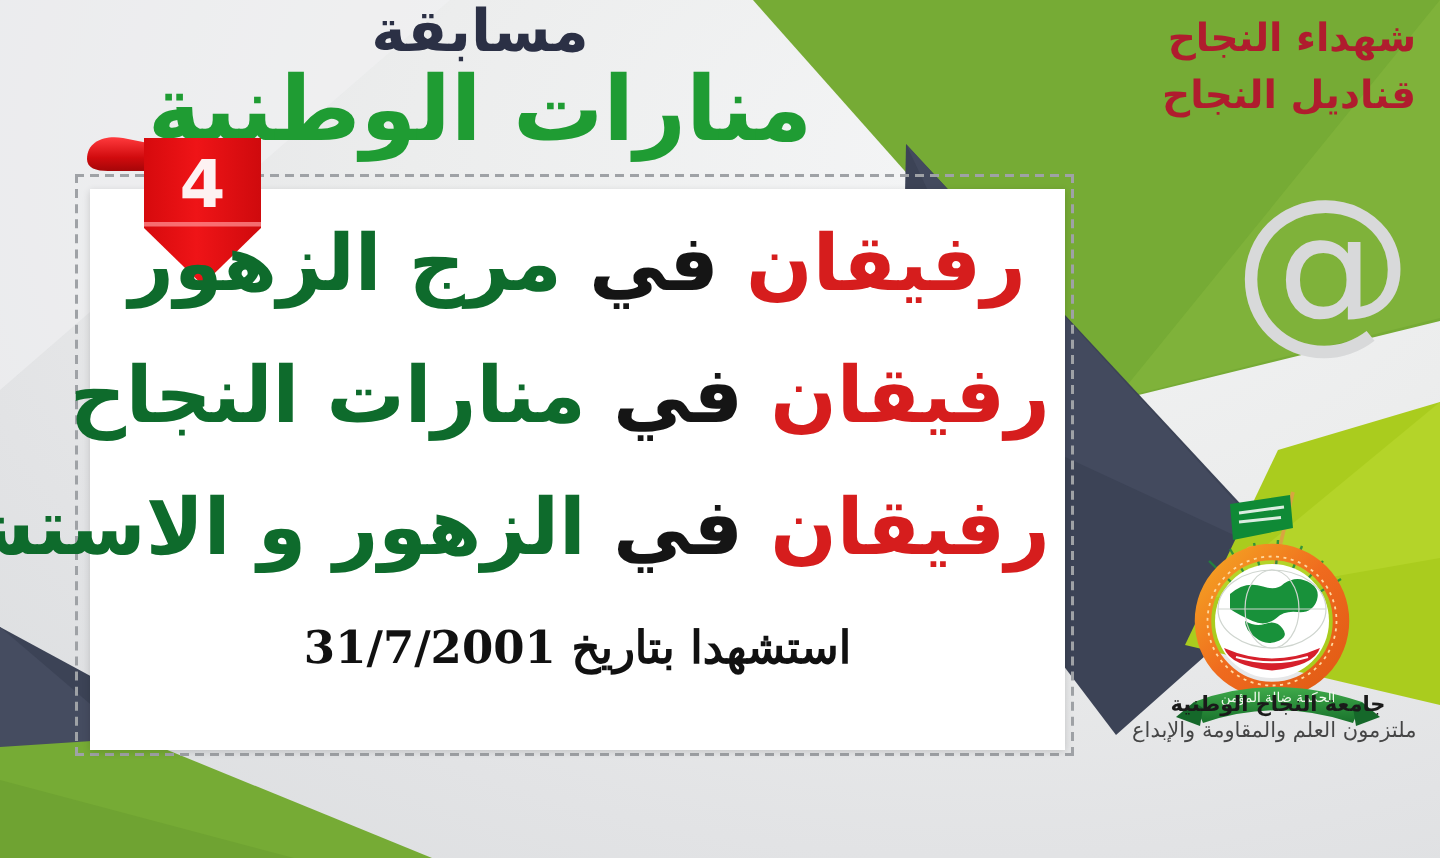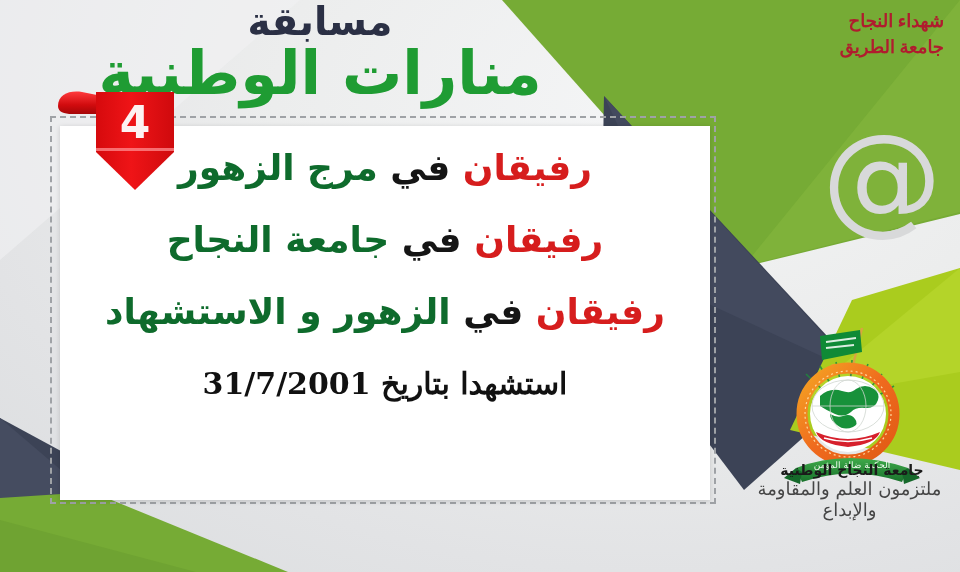--- a/index.html
+++ b/index.html
@@ -53,54 +53,54 @@
   .title-big{
     font-size:60px;line-height:1.08;font-weight:bold;color:#1f9c33;
     margin-top:-2px;
   }
 
   
   .brand{
     position:absolute;right:16px;top:8px;text-align:right;direction:rtl;
   }
   .brand div{
-    font-size:18px;line-height:1.45;font-weight:bold;color:#b01c2e;font-family:Liberation Serif, serif;
+    font-size:26px;line-height:1.45;font-weight:bold;color:#b01c2e;
   }
 
   
   .ribbon{position:absolute;left:56px;top:86px;width:124px;height:108px;}
 
   
   .lines{
     position:absolute;left:70px;top:150px;width:630px;
     direction:rtl;text-align:center;
   }
   .line{
-    font-size:36px;line-height:1.0;font-weight:bold;
+    font-size:52px;line-height:1.0;font-weight:bold;
     margin-bottom:36px;white-space:nowrap;
   }
   .line:last-child{margin-bottom:0;}
   .w-red{color:#d61d1d;}
   .w-black{color:#151515;}
   .w-green{color:#0e6b2c;}
   .line-date{
     font-size:30px;font-weight:bold;color:#111;
     font-family:"DejaVu Serif","Liberation Serif",serif;
     white-space:nowrap;
   }
 
   
   .logo{position:absolute;left:762px;top:318px;width:180px;height:200px;}
   .logo-name{
     position:absolute;left:762px;top:462px;width:180px;text-align:center;
     direction:rtl;font-size:14px;font-weight:bold;color:#1a1a1a;
   }
   .logo-motto{
     position:absolute;left:742px;top:478px;width:215px;text-align:center;
-    direction:rtl;font-size:18px;color:#2a2a2a;
+    direction:rtl;font-size:14px;color:#2a2a2a;
     font-family:"DejaVu Serif","Liberation Serif",serif;
     opacity:.85;
   }
 </style>
 </head>
 <body>
 
 <div id="poster">
 
   <svg class="shape" viewBox="0 0 960 572" xmlns="http://www.w3.org/2000/svg">
@@ -129,21 +129,21 @@
 
   <div class="card"></div>
 
   <div class="title-wrap">
     <div class="title-small">مسابقة</div>
     <div class="title-big">منارات الوطنية</div>
   </div>
 
   <div class="brand">
     <div>شهداء النجاح</div>
-    <div>جامعة الطريق</div>
+    <div>قناديل النجاح</div>
   </div>
 
   <svg class="ribbon" viewBox="0 0 124 108" xmlns="http://www.w3.org/2000/svg">
     <defs>
       <linearGradient id="rg" x1="0" y1="0" x2="1" y2="0">
         <stop offset="0%" stop-color="#d60a0d"></stop>
         <stop offset="45%" stop-color="#ef1417"></stop>
         <stop offset="100%" stop-color="#cf0a0d"></stop>
       </linearGradient>
       <linearGradient id="rgc" x1="0" y1="0" x2="0" y2="1">
@@ -166,21 +166,21 @@
 
     <div class="line">
       <span class="w-red">رفيقان</span>
       <span class="w-black">في</span>
       <span class="w-green">مرج الزهور</span>
     </div>
 
     <div class="line">
       <span class="w-red">رفيقان</span>
       <span class="w-black">في</span>
-      <span class="w-green">جامعة النجاح</span>
+      <span class="w-green">منارات النجاح</span>
     </div>
 
     <div class="line">
       <span class="w-red">رفيقان</span>
       <span class="w-black">في</span>
       <span class="w-green">الزهور و الاستشهاد</span>
     </div>
 
     <div class="line-date">استشهدا بتاريخ 31/7/2001</div>
   </div>

